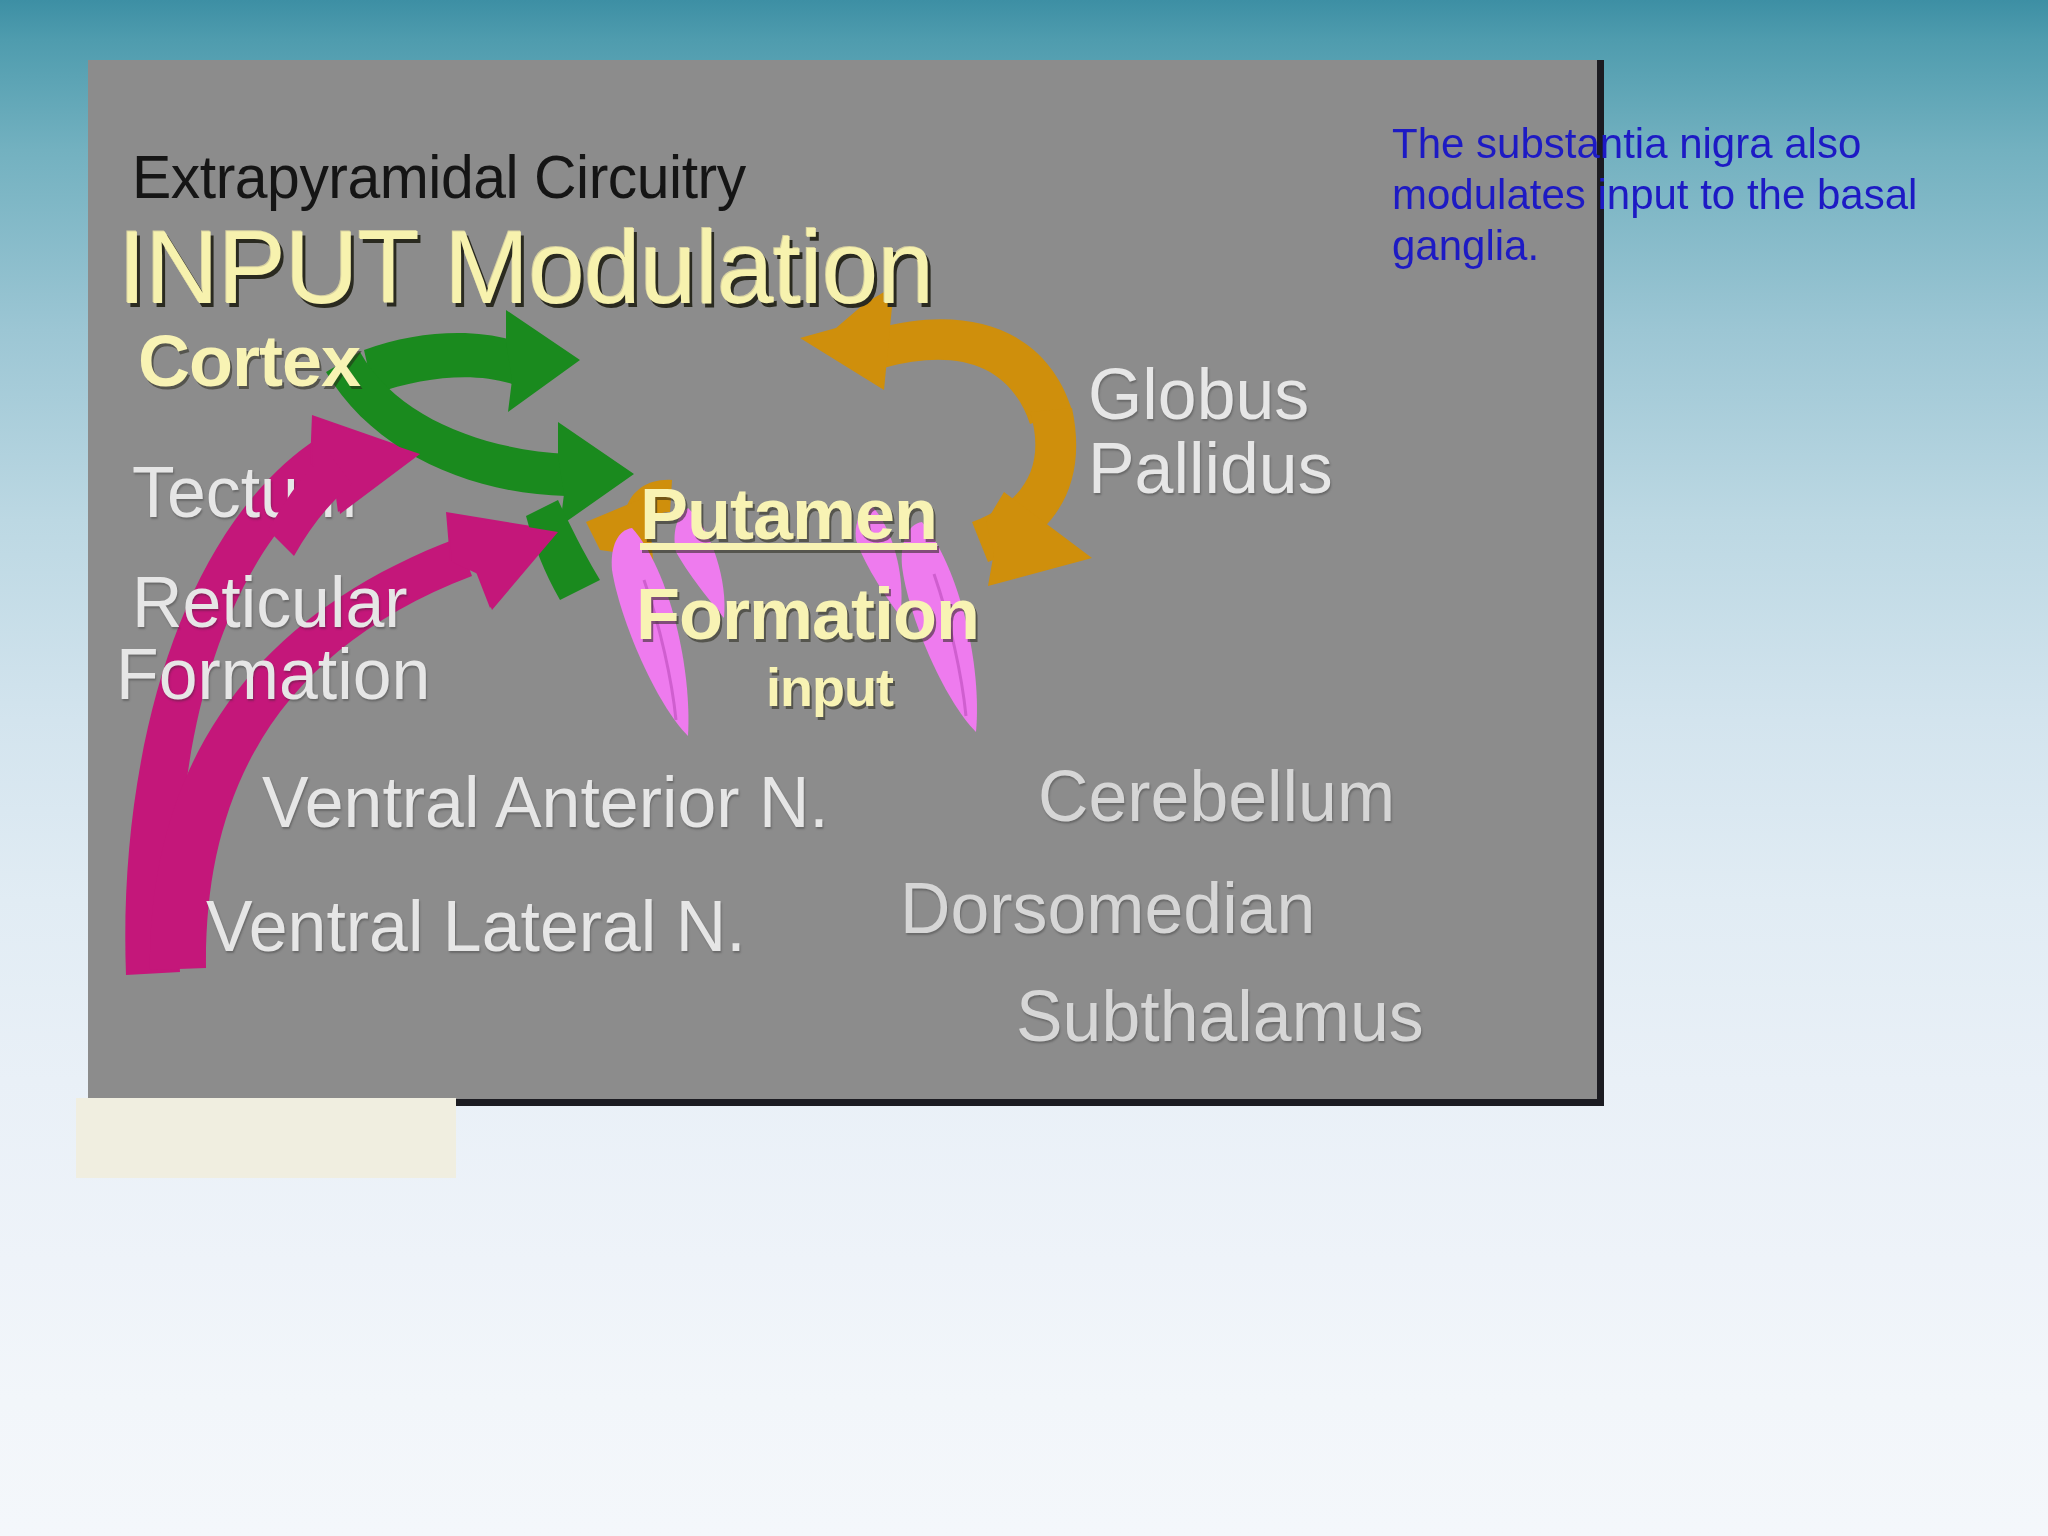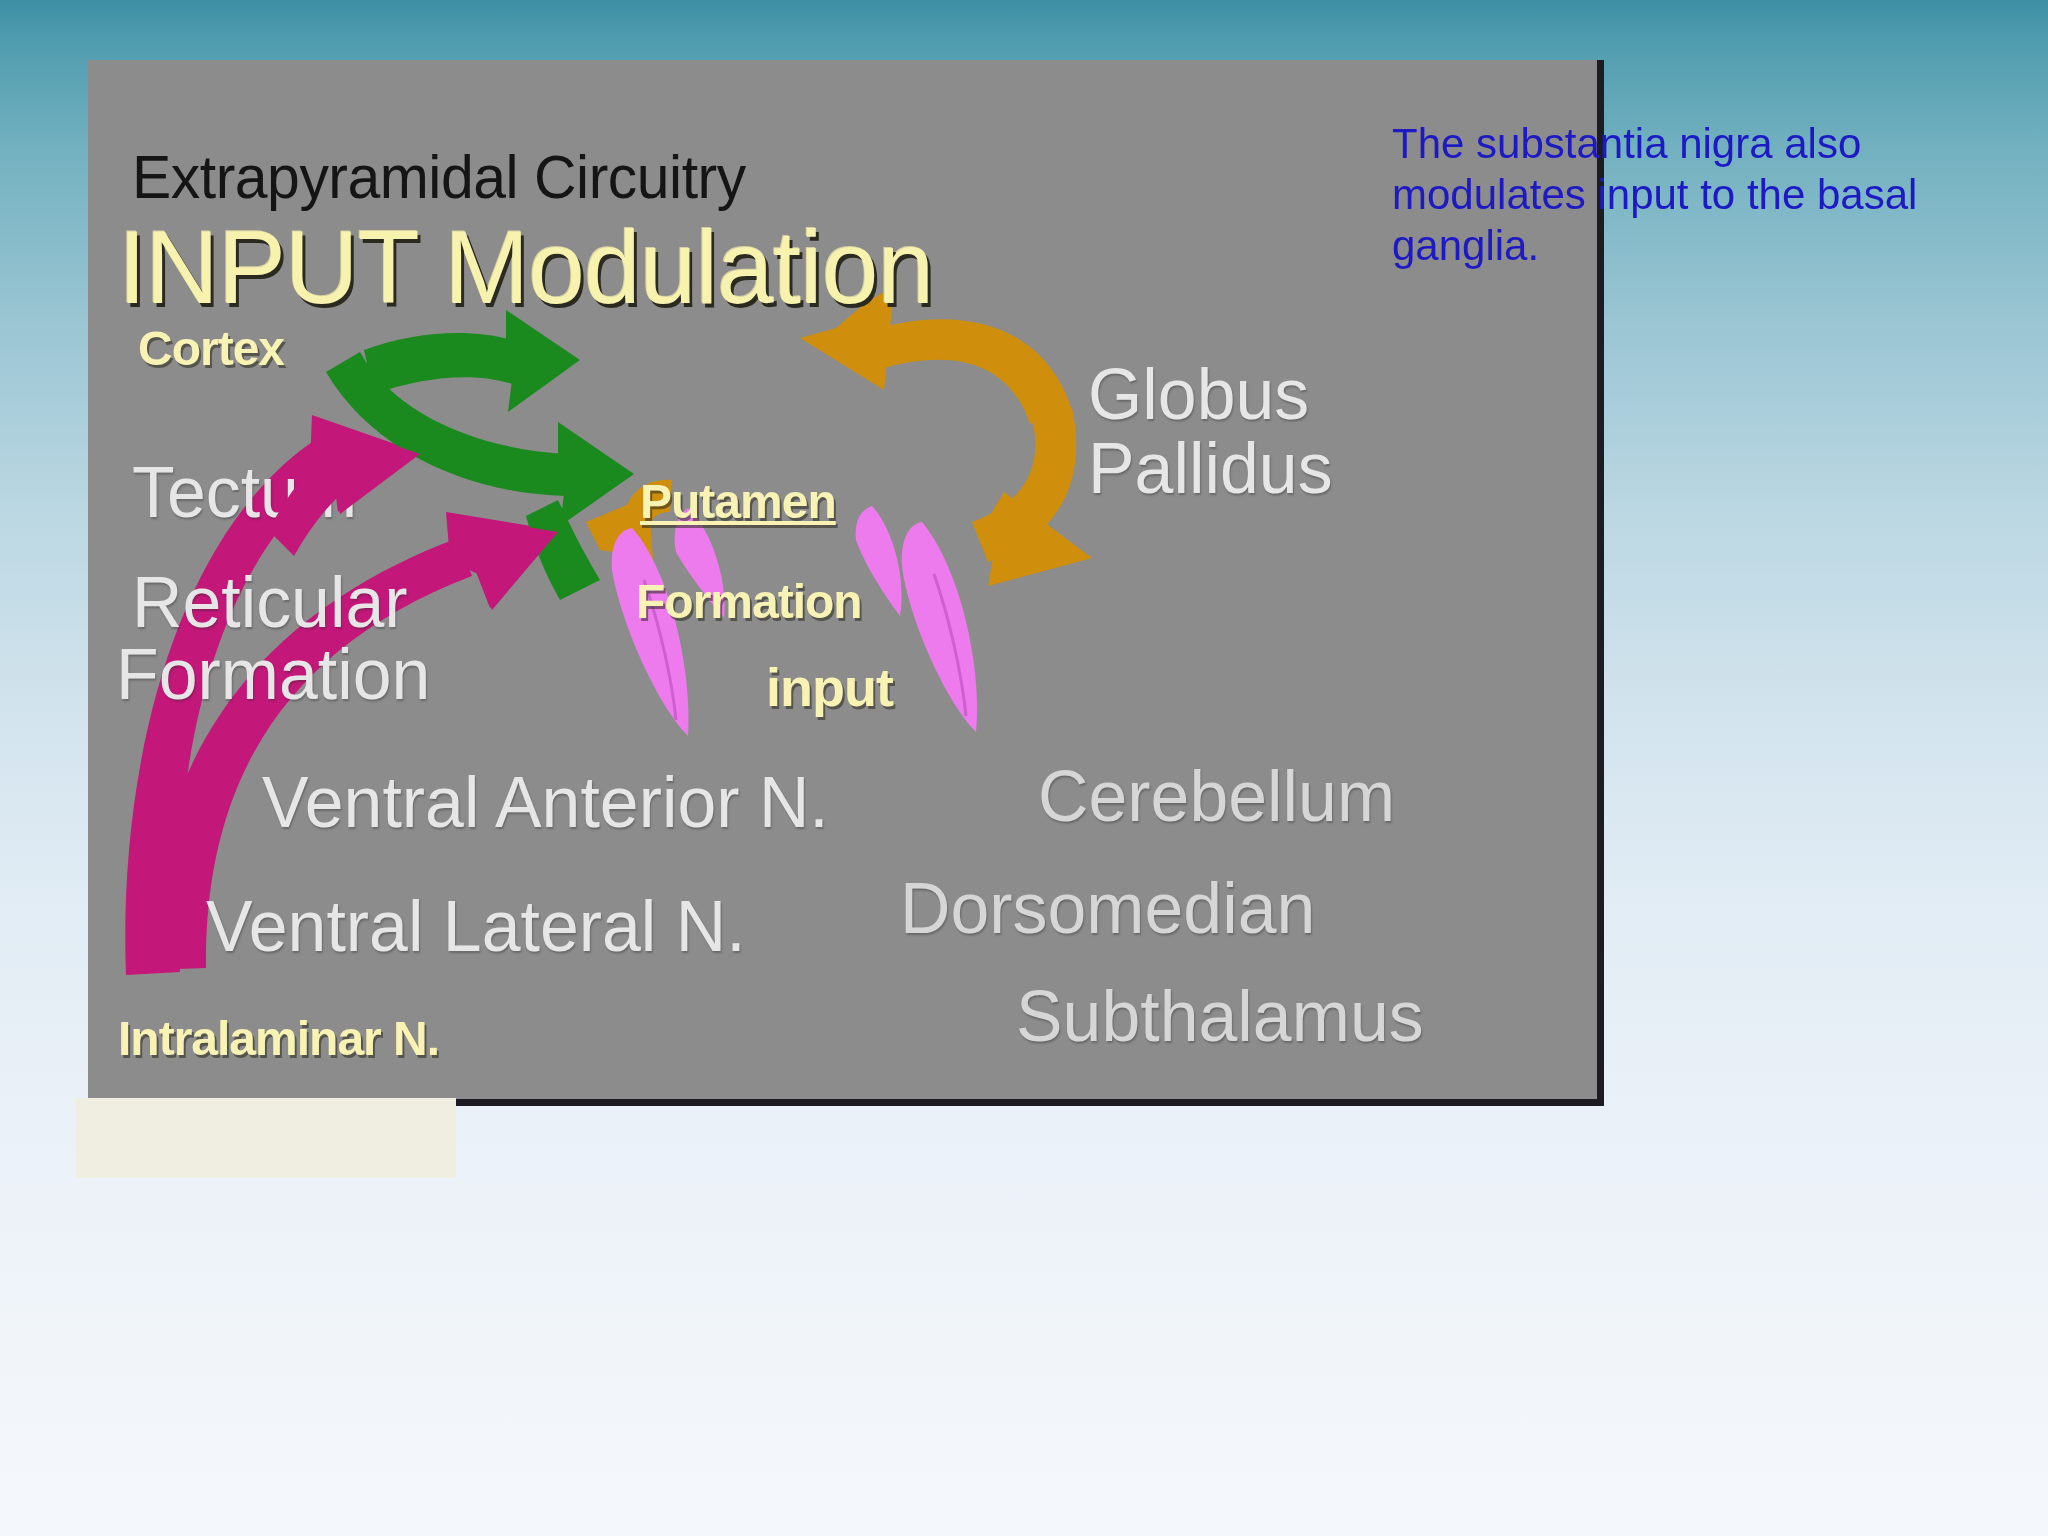--- a/index.html
+++ b/index.html
@@ -80,21 +80,21 @@
       -1px -1px 0 #d6d0a0;
     transform: scaleX(0.98);
     transform-origin: left center;
   }
 
   
   .lbl-yellow {
     color: #f8f3b4;
     font-weight: bold;
     font-family: "Liberation Sans Narrow", "Liberation Sans", sans-serif;
-    font-size: 48px;
+    font-size: 72px;
     letter-spacing: -1px;
     text-shadow: 2px 3px 0 rgba(40,40,28,0.55);
   }
   .lbl-yellow.small {
     font-size: 54px;
   }
 
   
   .lbl-gray {
     color: #e6e6e6;
@@ -247,21 +247,20 @@
 
       <div class="lbl lbl-yellow ontop" style="left:50px; top:265px;">Cortex</div>
 
 
       <div class="lbl lbl-yellow ontop" style="left:552px; top:418px;text-decoration:underline;">Putamen</div>
 
       <div class="lbl lbl-yellow ontop" style="left:548px; top:518px;">Formation</div>
 
       <div class="lbl lbl-yellow small ontop" style="left:678px; top:600px;">input</div>
 
-      <div class="lbl lbl-yellow ontop" style="left:30px; top:955px;">Intralaminar N.</div>
 
       <div class="lbl lbl-gray" style="left:44px; top:396px;">Tectum</div>
 
       <div class="lbl lbl-gray" style="left:44px; top:506px;">Reticular</div>
 
       <div class="lbl lbl-gray" style="left:28px; top:578px;">Formation</div>
 
       <div class="lbl lbl-gray" style="left:1000px; top:298px;">Globus</div>
 
       <div class="lbl lbl-gray" style="left:1000px; top:372px;">Pallidus</div>

